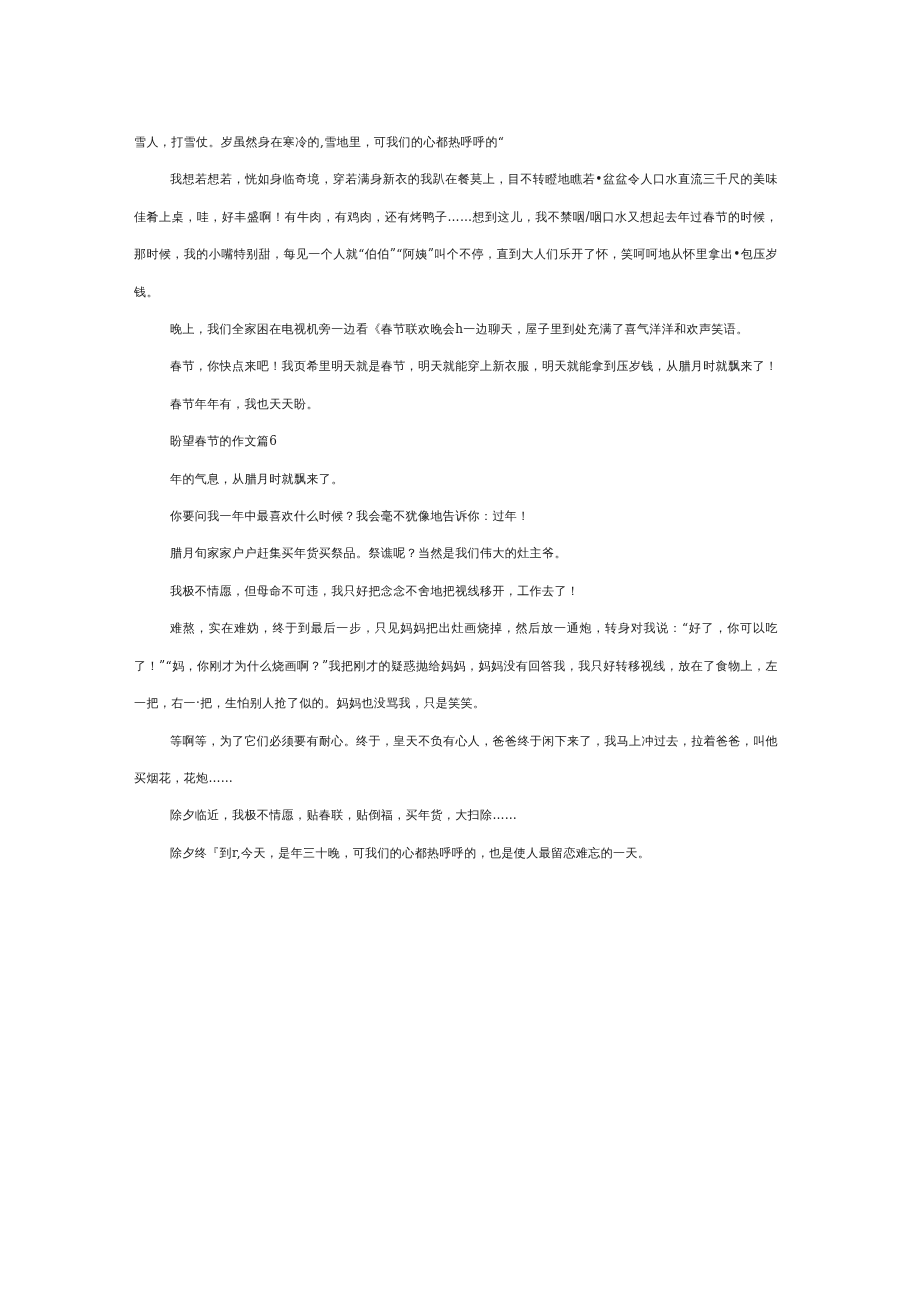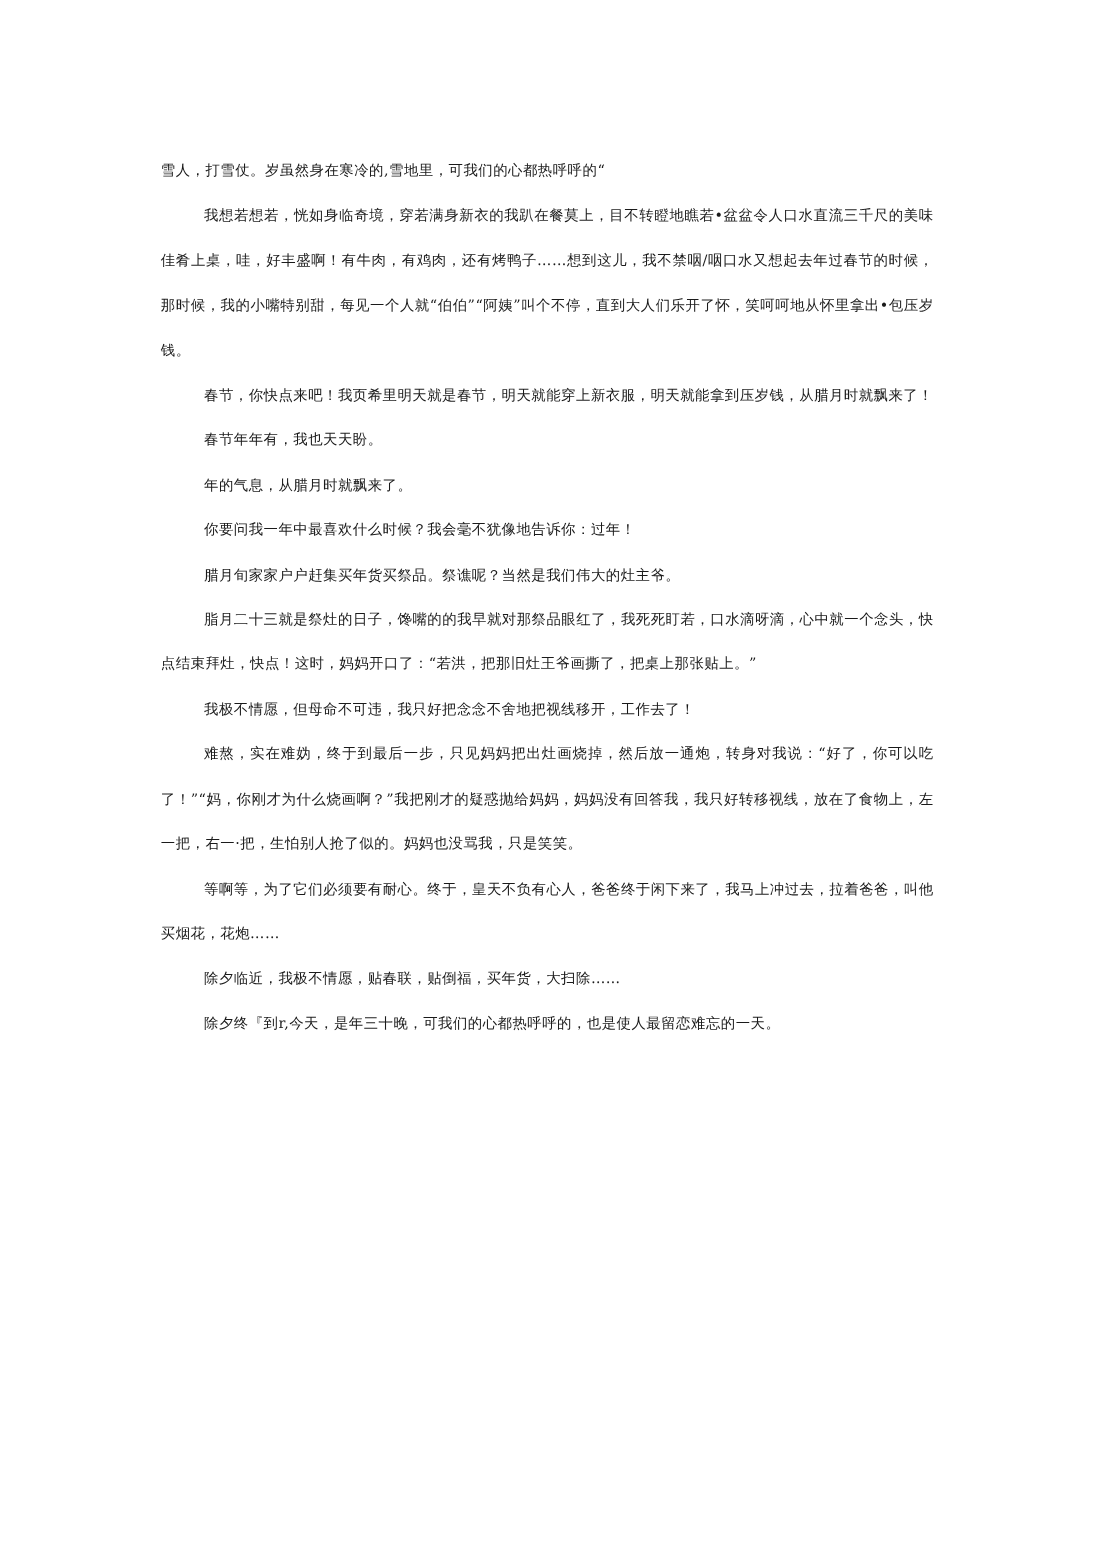--- a/index.html
+++ b/index.html
@@ -8,24 +8,25 @@
   .page { position: absolute; left: 134px; top: 124px; width: 644px; }
   .para { margin: 0 0 0 0; font-size: 12px; line-height: 37.4px; text-align: justify; letter-spacing: 0.4px; word-break: break-all; }
   .indent { text-indent: 36px; }
 </style>
 </head>
 <body>
 
 <div class="page">
   <p class="para">雪人，打雪仗。岁虽然身在寒冷的,雪地里，可我们的心都热呼呼的“</p>
   <p class="para indent">我想若想若，恍如身临奇境，穿若满身新衣的我趴在餐莫上，目不转瞪地瞧若•盆盆令人口水直流三千尺的美味佳肴上桌，哇，好丰盛啊！有牛肉，有鸡肉，还有烤鸭子……想到这儿，我不禁咽/咽口水又想起去年过春节的时候，那时候，我的小嘴特别甜，每见一个人就“伯伯”“阿姨”叫个不停，直到大人们乐开了怀，笑呵呵地从怀里拿出•包压岁钱。</p>
+  <p class="para indent">晚上，我们全家困在电视机旁一边看《春节联欢晚会h一边聊天，屋子里到处充满了喜气洋洋和欢声笑语。</p>
   <p class="para indent">春节，你快点来吧！我页希里明天就是春节，明天就能穿上新衣服，明天就能拿到压岁钱，从腊月时就飘来了！</p>
   <p class="para indent">春节年年有，我也天天盼。</p>
+  <p class="para indent">盼望春节的作文篇6</p>
   <p class="para indent">年的气息，从腊月时就飘来了。</p>
   <p class="para indent">你要问我一年中最喜欢什么时候？我会毫不犹像地告诉你：过年！</p>
   <p class="para indent">腊月旬家家户户赶集买年货买祭品。祭谯呢？当然是我们伟大的灶主爷。</p>
-  <p class="para indent">脂月二十三就是祭灶的日子，馋嘴的的我早就对那祭品眼红了，我死死盯若，口水滴呀滴，心中就一个念头，快点结束拜灶，快点！这时，妈妈开口了：“若洪，把那旧灶王爷画撕了，把桌上那张贴上。”</p>
   <p class="para indent">我极不情愿，但母命不可违，我只好把念念不舍地把视线移开，工作去了！</p>
   <p class="para indent">难熬，实在难妫，终于到最后一步，只见妈妈把出灶画烧掉，然后放一通炮，转身对我说：“好了，你可以吃了！”“妈，你刚才为什么烧画啊？”我把刚才的疑惑抛给妈妈，妈妈没有回答我，我只好转移视线，放在了食物上，左一把，右一·把，生怕别人抢了似的。妈妈也没骂我，只是笑笑。</p>
   <p class="para indent">等啊等，为了它们必须要有耐心。终于，皇天不负有心人，爸爸终于闲下来了，我马上冲过去，拉着爸爸，叫他买烟花，花炮……</p>
   <p class="para indent">除夕临近，我极不情愿，贴春联，贴倒福，买年货，大扫除……</p>
   <p class="para indent">除夕终『到r,今天，是年三十晚，可我们的心都热呼呼的，也是使人最留恋难忘的一天。</p>
 </div>
 
 </body></html>

